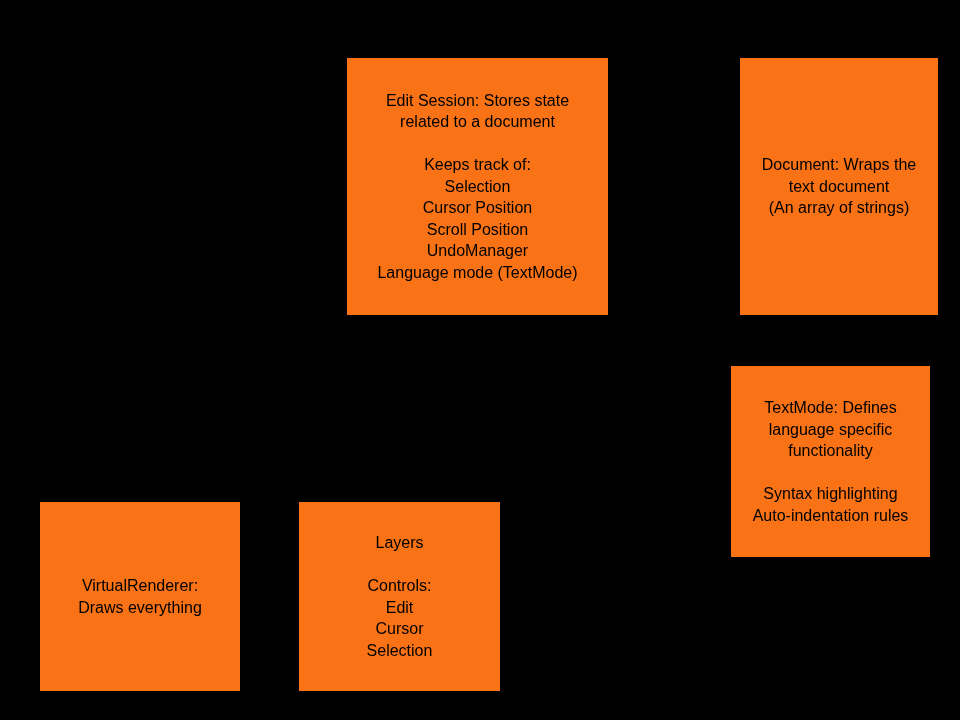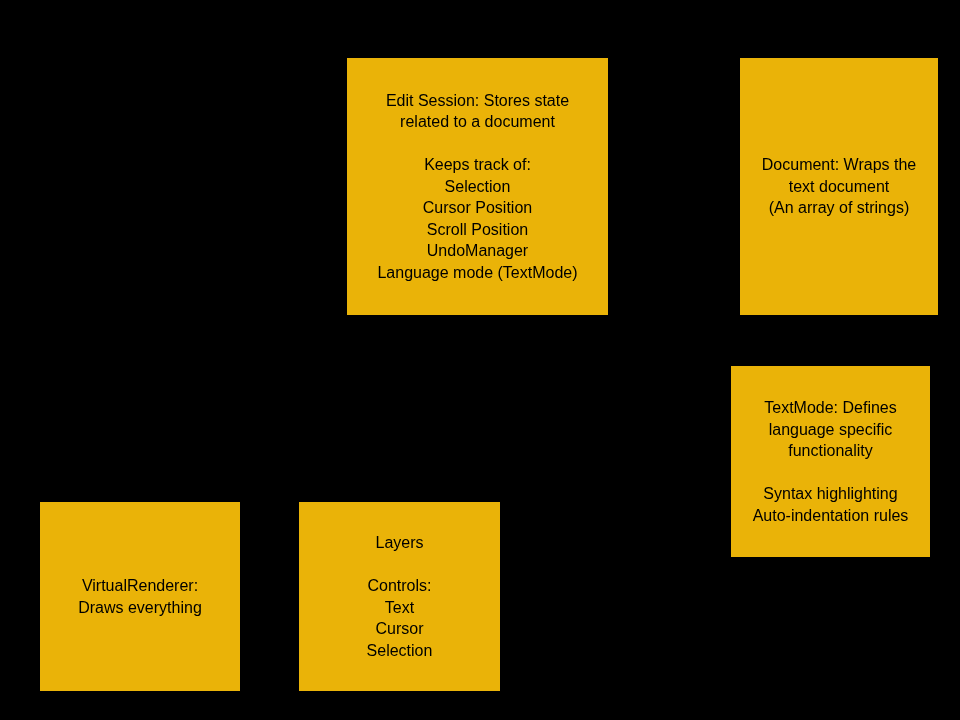--- a/index.html
+++ b/index.html
@@ -10,21 +10,21 @@
   #canvas {
     position: relative;
     width: 960px;
     height: 720px;
     background: #000000;
     overflow: hidden;
     font-family: "Liberation Sans", sans-serif;
   }
   .diagram-box {
     position: absolute;
-    background: #eab308;
+    background: #f97316;
     border: 1px solid #000000;
     box-sizing: border-box;
     display: flex;
     align-items: center;
     justify-content: center;
   }
   .diagram-box .box-text {
     width: 100%;
     text-align: center;
     color: #000000;
@@ -76,18 +76,18 @@
 functionality
 
 Syntax highlighting
 Auto-indentation rules</div>
   </div>
 
   <div class="diagram-box" id="box-layers">
     <div class="box-text">Layers
 
 Controls:
-Text
+Edit
 Cursor
 Selection</div>
   </div>
 
 </div>
 
 </body></html>

